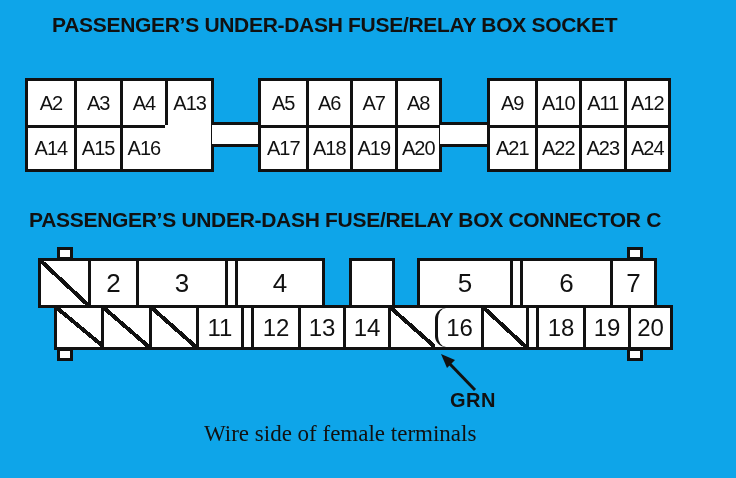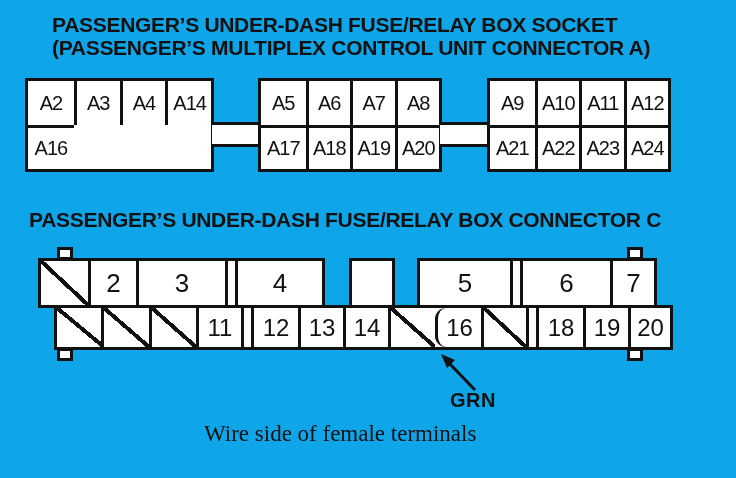--- a/index.html
+++ b/index.html
@@ -52,28 +52,29 @@
   .grn{position:absolute;left:450px;top:389px;font-weight:bold;font-size:20px;letter-spacing:0.5px;}
   .caption{position:absolute;left:204px;top:421px;font-size:23px;font-family:Liberation Serif, serif;}
   .arrow{position:absolute;left:425px;top:350px;}
 </style>
 </head>
 <body>
 
 <div class="page">
 
   <div class="title" style="left:52px;top:13px;">PASSENGER’S UNDER-DASH FUSE/RELAY BOX SOCKET</div>
-  <div class="title" style="left:52px;top:36px;">(PASSENGER’S MULTIPLEX CONTROL UNIT CONNECTOR A)</div>
 
   <div>
     <div class="blockA" style="left:25px;width:189px;">
       <div>A2</div>
       <div>A3</div>
       <div>A4</div>
+      <div>A13</div>
       <div>A14</div>
+      <div>A15</div>
       <div>A16</div>
     </div>
     <div class="bridge" style="left:212px;width:48px;"></div>
     <div class="blockA" style="left:258px;width:184px;">
       <div>A5</div>
       <div>A6</div>
       <div>A7</div>
       <div>A8</div>
       <div>A17</div>
       <div>A18</div>

